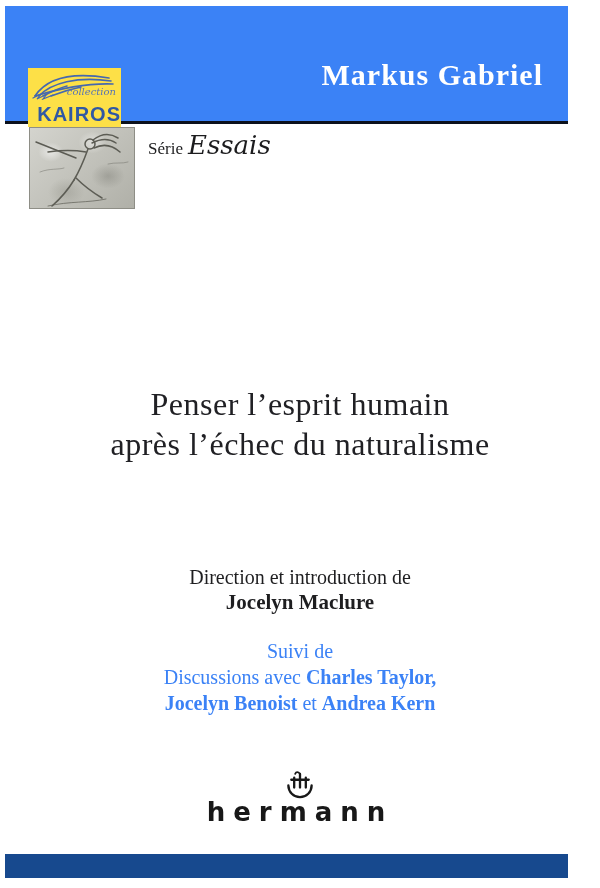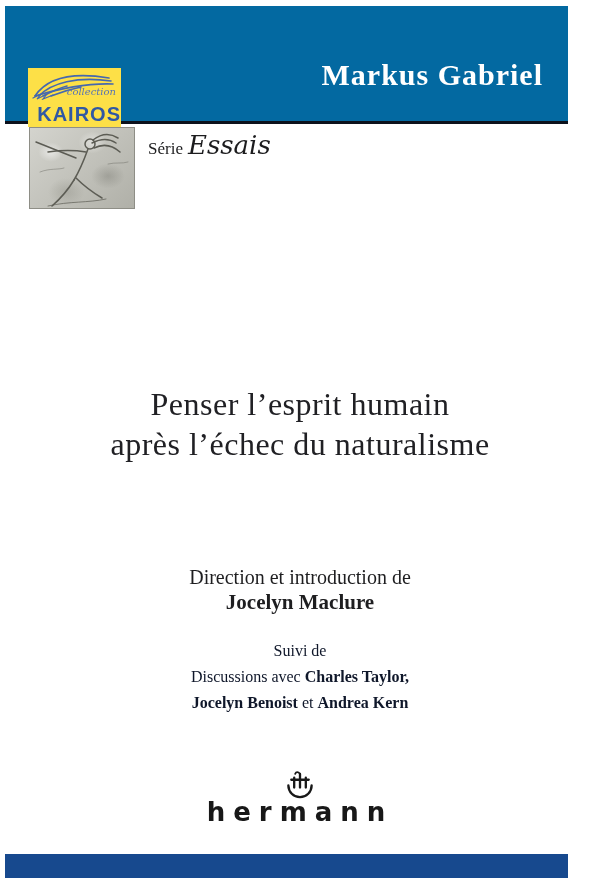--- a/index.html
+++ b/index.html
@@ -1,20 +1,20 @@
 <!DOCTYPE html>
 <html><head>
 <meta charset="utf-8">
 <style>
   html,body{margin:0;padding:0;background:#ffffff;}
   .page{position:relative;width:600px;height:888px;background:#ffffff;overflow:hidden;
         font-family:"Liberation Serif","DejaVu Serif",serif;}
 
   
-  .top-band{position:absolute;left:5px;top:6px;width:563px;height:115px;background:#0369a1;}
+  .top-band{position:absolute;left:5px;top:6px;width:563px;height:115px;background:#3b82f6;}
   .author{position:absolute;right:25px;top:52px;color:#ffffff;font-weight:bold;
           font-size:30px;letter-spacing:1px;}
   .band-underline{position:absolute;left:5px;top:121px;width:563px;height:3px;background:#0c111c;}
 
   
   .kairos-box{position:absolute;left:28px;top:68px;width:93px;height:59px;background:#fde047;z-index:3;}
   .wing{position:absolute;left:3px;top:2px;width:96px;height:30px;}
   .collection-script{position:absolute;right:5px;top:18px;font-style:italic;font-size:10px;
           color:#5773b5;font-family:"DejaVu Serif",serif;}
   .kairos-name{position:absolute;left:0;right:0;bottom:1px;text-align:right;
@@ -40,21 +40,21 @@
   
   .title{position:absolute;left:0;top:293px;width:100%;margin:0;text-align:center;
          font-size:48px;font-weight:normal;color:#202024;}
   .subtitle{position:absolute;left:0;top:384px;width:100%;text-align:center;
          font-size:32px;line-height:40px;color:#202024;letter-spacing:0.5px;}
 
   .credits-direction{position:absolute;left:0;top:565px;width:100%;text-align:center;
          font-size:20px;line-height:25px;color:#1e1e20;}
   .credits-direction .bold-name{font-weight:bold;font-size:21px;}
   .credits-suivi{position:absolute;left:0;top:638px;width:100%;text-align:center;
-         font-size:16px;line-height:26px;color:#0f172a;}
+         font-size:20px;line-height:26px;color:#3b82f6;}
   .credits-suivi b{font-weight:bold;}
 
   
   .publisher{position:absolute;left:0;top:771px;width:100%;text-align:center;}
   .lamp{display:block;margin:0 auto;width:40px;height:31px;}
   .wordmark{margin-top:1px;font-family:"DejaVu Sans",sans-serif;font-weight:bold;
          font-size:26px;letter-spacing:8px;color:#181818;line-height:18px;}
 
   
   .bottom-band{position:absolute;left:5px;top:854px;width:563px;height:24px;background:#17498e;}

